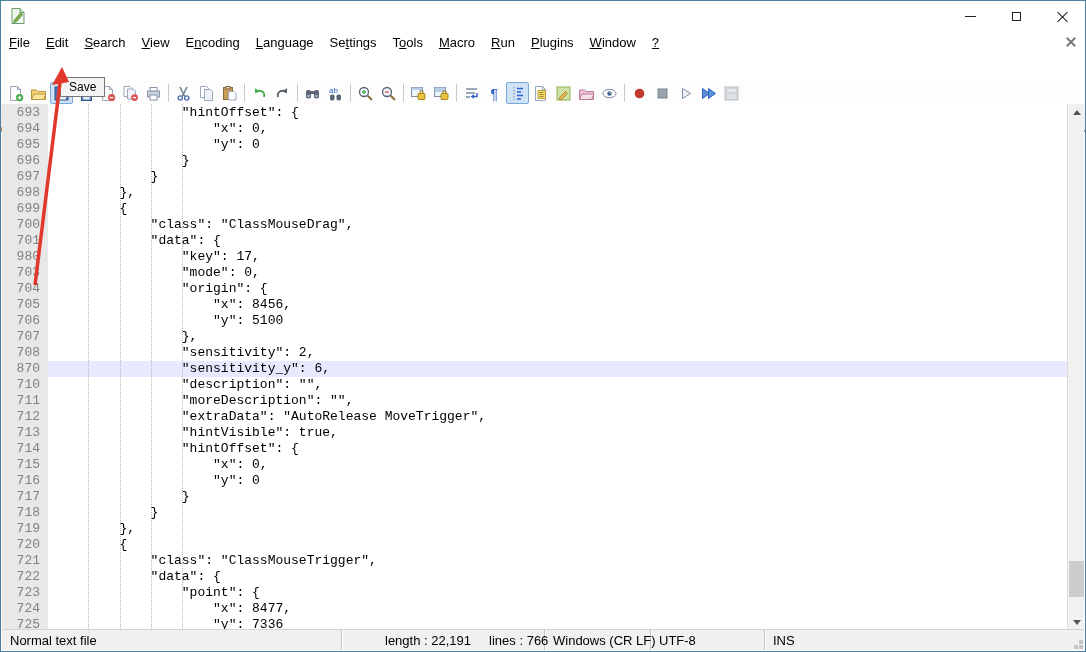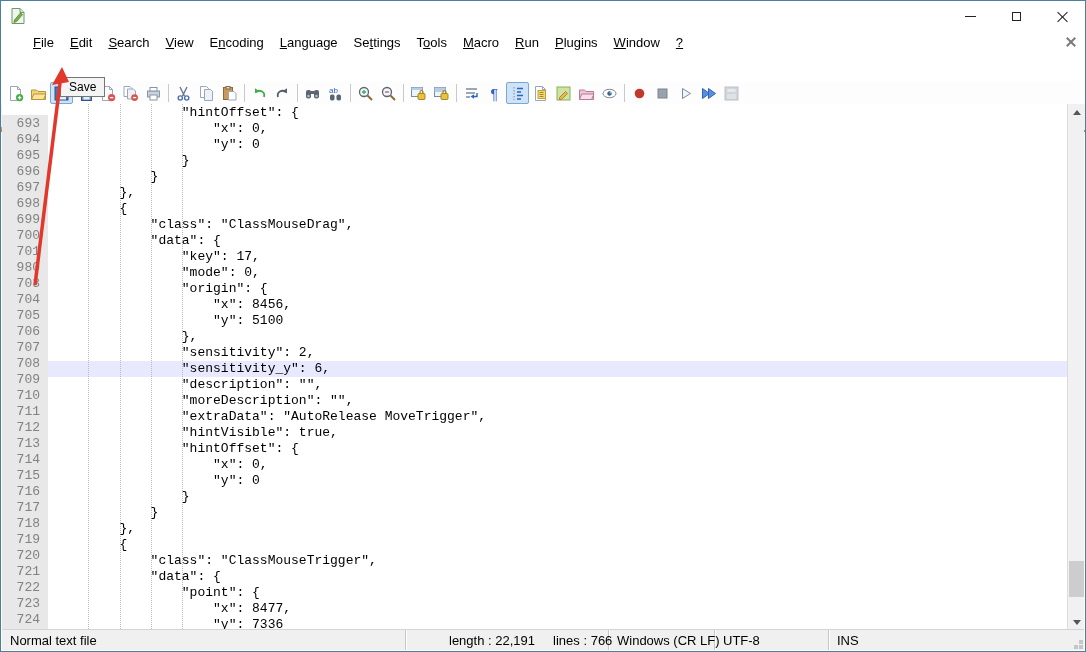--- a/index.html
+++ b/index.html
@@ -41,21 +41,21 @@
        background:#f6f3ec;border:1px solid #9b9b9b;border-bottom:none;padding:0 6px 0 4px;font-size:13px;}
   .tab-label{white-space:nowrap;color:#000;}
   .tab-close{margin-left:7px;width:13px;height:13px;background:#e0605f;border:1px solid #b34a49;border-radius:2px;position:relative;}
   .tab-close:before,.tab-close:after{content:"";position:absolute;left:5px;top:2px;width:1.5px;height:8px;background:#fff;}
   .tab-close:before{transform:rotate(45deg);}
   .tab-close:after{transform:rotate(-45deg);}
   .tab-accent{position:absolute;left:0;top:22px;width:200px;height:3px;background:#ee8c3a;}
   .tab-bottom{position:absolute;left:0;top:25px;width:100%;height:2px;background:#8f8f8f;}
   
   .main{position:absolute;left:1px;right:1px;top:103px;height:527px;background:#fff;overflow:hidden;}
-  .gutter{position:absolute;left:0;top:11px;width:46px;height:100%;background:#e8e8e8;
+  .gutter{position:absolute;left:0;top:0;width:46px;height:100%;background:#e8e8e8;
           font-family:"Liberation Mono","DejaVu Sans Mono",monospace;font-size:13px;line-height:16px;
           color:#828282;text-align:right;padding:1px 8px 0 0;}
   .curline{position:absolute;left:46px;right:17px;height:16px;background:#e8e8ff;}
   .guide{position:absolute;top:0;bottom:0;width:0;border-left:1px dotted #b9b9b9;}
   .code{position:absolute;left:46px;top:0;right:17px;height:100%;padding:1px 0 0 9px;
         font-family:"Liberation Mono","DejaVu Sans Mono",monospace;font-size:13px;line-height:16px;
         color:#000;white-space:pre;}
   .code div{height:16px;}
   
   .vscroll{position:absolute;right:0;top:0;width:17px;height:100%;background:#f1f1f1;border-left:1px solid #dcdcdc;}
@@ -96,21 +96,21 @@
       <div class="cap-btn">
           <span class="glyph-max"></span>
         </div>
       <div class="cap-btn">
           <span class="glyph-close"></span>
         </div>
     </div>
   </div>
 
   <div class="menubar">
-    <span id="menu-items" style="display:flex;margin-left:24px;">
+    <span id="menu-items" style="display:flex;">
         <span class="menu-item"><u>F</u>ile</span>
         <span class="menu-item"><u>E</u>dit</span>
         <span class="menu-item"><u>S</u>earch</span>
         <span class="menu-item"><u>V</u>iew</span>
         <span class="menu-item">E<u>n</u>coding</span>
         <span class="menu-item"><u>L</u>anguage</span>
         <span class="menu-item">Se<u>t</u>tings</span>
         <span class="menu-item">T<u>o</u>ols</span>
         <span class="menu-item"><u>M</u>acro</span>
         <span class="menu-item"><u>R</u>un</span>
@@ -363,21 +363,21 @@
         <div>699</div>
         <div>700</div>
         <div>701</div>
         <div>980</div>
         <div>703</div>
         <div>704</div>
         <div>705</div>
         <div>706</div>
         <div>707</div>
         <div>708</div>
-        <div>709</div>
+        <div>870</div>
         <div>710</div>
         <div>711</div>
         <div>712</div>
         <div>713</div>
         <div>714</div>
         <div>715</div>
         <div>716</div>
         <div>717</div>
         <div>718</div>
         <div>719</div>
@@ -398,21 +398,21 @@
           <span class="tri-up"></span>
         </div>
       <div class="sb-thumb" style="top:457px;height:36px;"></div>
       <div class="sb-btn" style="bottom:0">
           <span class="tri-down"></span>
         </div>
     </div>
   </div>
 
   <div class="statusbar" id="statusbar">
-      <div class="st-cell" style="width: 404px;">Normal text file</div>
+      <div class="st-cell" style="width: 340px;">Normal text file</div>
       <div class="st-cell" style="width: 203px; padding-left: 43px;">length : 22,191     lines : 766</div>
       <div class="st-cell" style="width: 106px;">Windows (CR LF)</div>
       <div class="st-cell" style="width: 114px;">UTF-8</div>
       <div class="st-cell" style="width: 52px;">INS</div>
     </div>
   <div class="grip"></div>
 
   <div class="tooltip">Save</div>
 
   <svg class="arrow-overlay">

